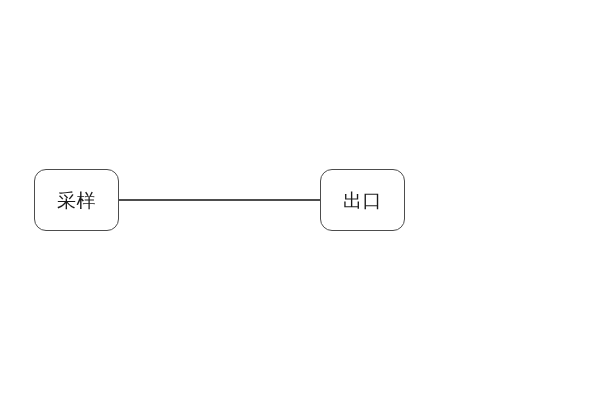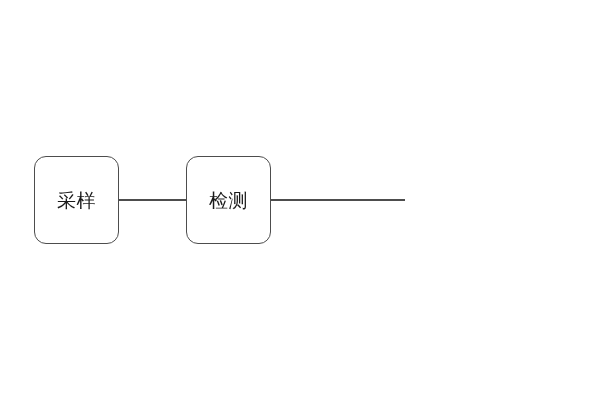--- a/index.html
+++ b/index.html
@@ -21,21 +21,21 @@
     position: absolute;
     left: 34px;
     top: 159px;
     height: 82px;
     display: flex;
     align-items: center;
   }
   .node {
     box-sizing: border-box;
     width: 85px;
-    height: 88px;
+    height: 62px;
     background: var(--node-fill, #ffffff);
     border: 1.5px solid var(--node-border, #4d4d4d);
     border-radius: 12px;
     display: flex;
     align-items: center;
     justify-content: center;
     flex: none;
   }
   .node-label {
     font-size: 19px;
@@ -56,24 +56,24 @@
 
 <div class="canvas">
   <div class="flow-row">
 
     <div class="node">
       <span class="node-label">采样</span>
     </div>
 
     <div class="connector"></div>
 
-    <div class="node">
-      <span class="node-label">检测</span>
-    </div>
 
     <div class="connector"></div>
 
 
     <div class="connector"></div>
 
+    <div class="node">
+      <span class="node-label">出口</span>
+    </div>
 
   </div>
 </div>
 
 </body></html>

